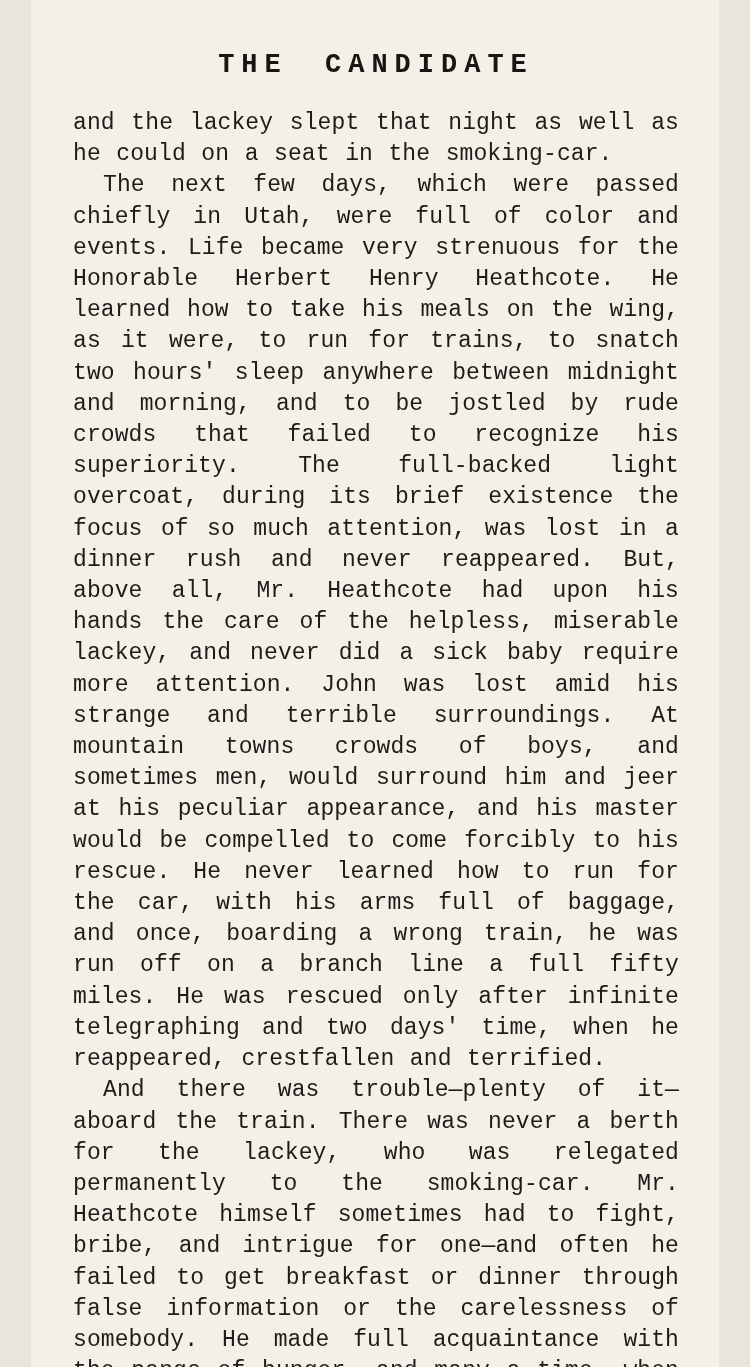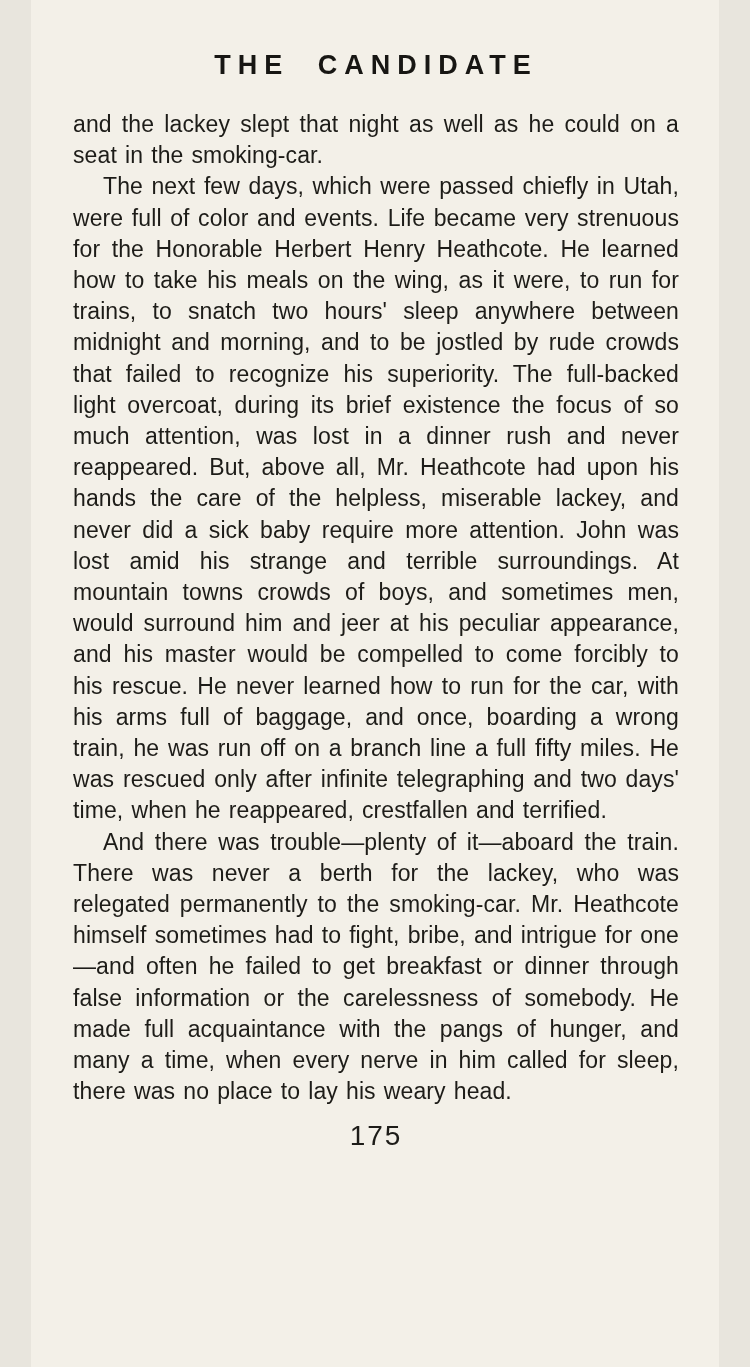--- a/index.html
+++ b/index.html
@@ -8,21 +8,21 @@
     background: #e8e5dd;
   }
   .page {
     position: relative;
     width: 688px;
     height: 1367px;
     margin: 0 auto;
     background: #f3f0e8;
     box-sizing: border-box;
     padding: 50px 40px 0 42px;
-    font-family: Liberation Sans, sans-serif;
+    font-family: Liberation Mono, monospace;
     color: #1d1c18;
     overflow: hidden;
   }
   .title {
     margin: 0 0 28px 0;
     text-align: center;
     font-size: 27px;
     font-weight: 700;
     letter-spacing: 7px;
     word-spacing: 14px;

